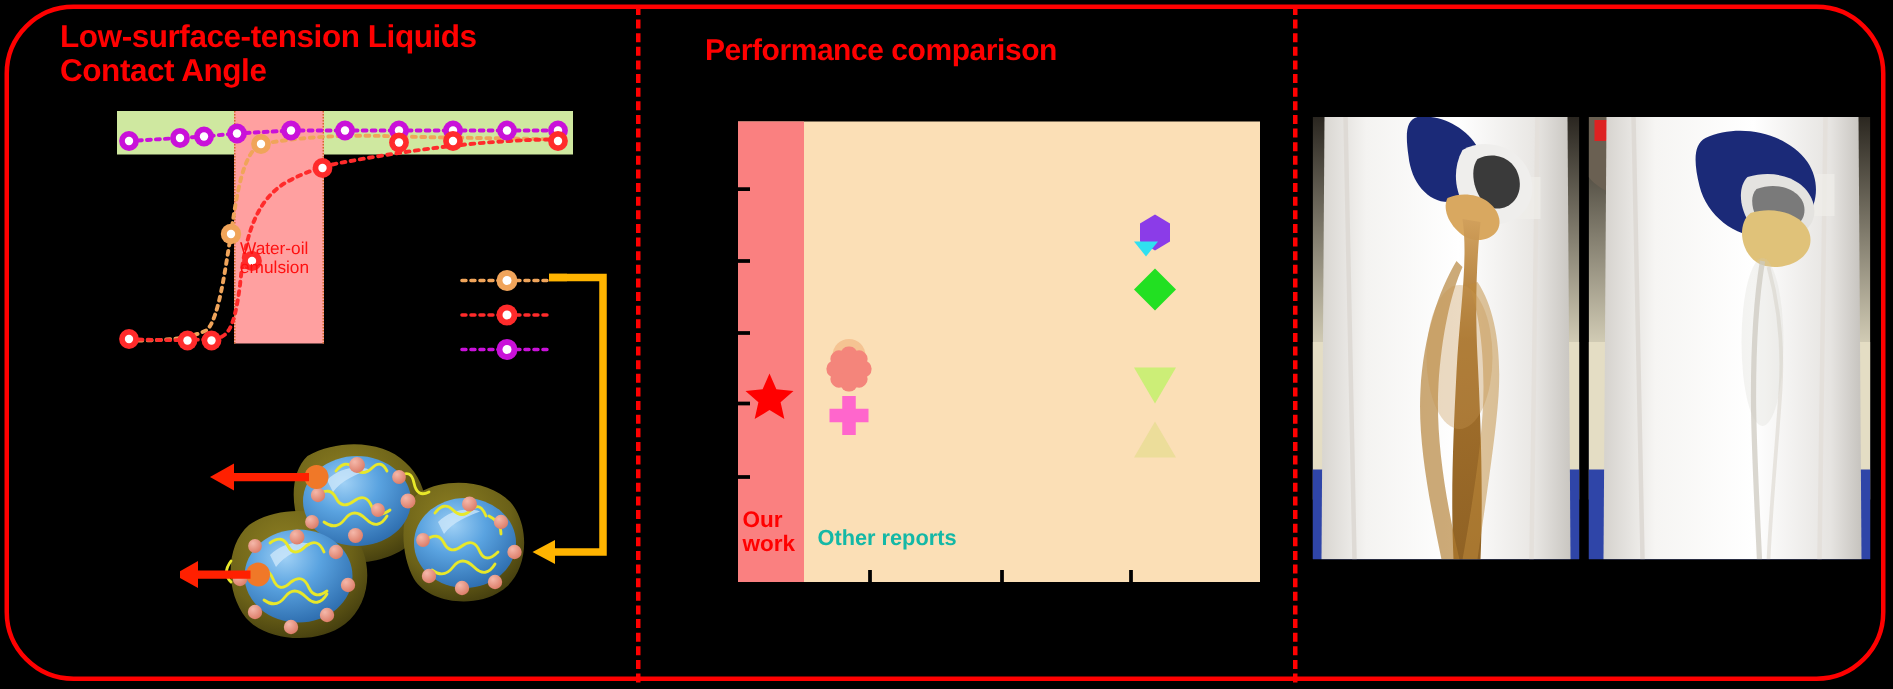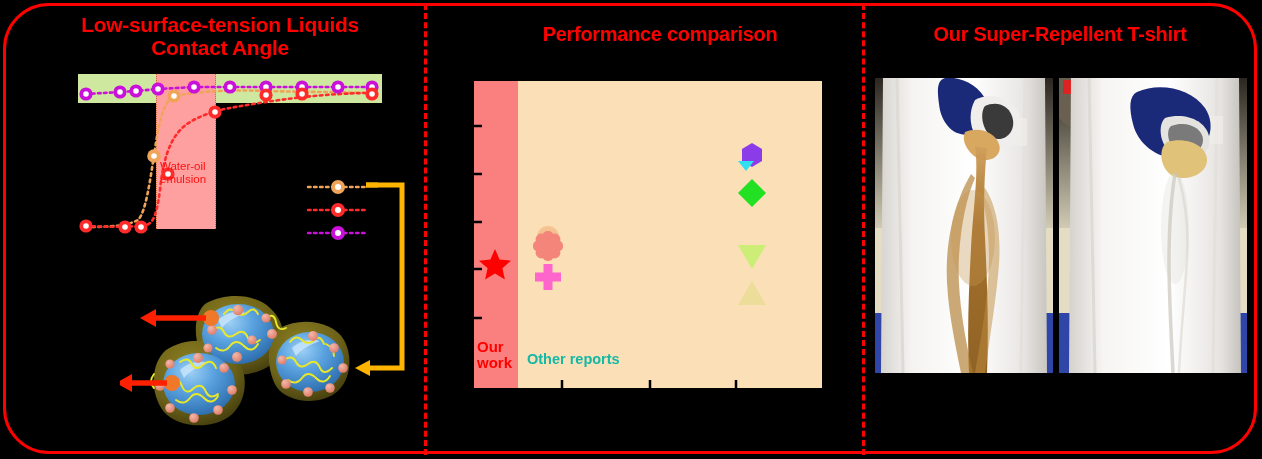--- a/index.html
+++ b/index.html
@@ -38,21 +38,21 @@
     width: 0;
     height: 451px;
     border-left: 3px dashed #ff0000;
   }
 
   
   .panel-title {
     position: absolute;
     color: #ff0000;
     font-weight: bold;
-    text-align: center;
+    text-align: left;
     line-height: 1.08;
     letter-spacing: -0.3px;
     white-space: pre-line;
   }
   #title-left   { left: 40px;  top: 14px; width: 360px; font-size: 21px; }
   #title-mid    { left: 470px; top: 24px; width: 380px; font-size: 20px; }
   #title-right  { left: 880px; top: 24px; width: 360px; font-size: 20px; }
 
   
   #ca-chart {
@@ -116,21 +116,21 @@
     position: absolute;
     left: 340px;
     top: 170px;
     width: 70px;
     height: 220px;
   }
 
   
   #perf-chart {
     position: absolute;
-    left: 474px;
+    left: 492px;
     top: 81px;
     width: 348px;
     height: 217px;
   }
   #perf-plot {
     position: absolute;
     left: 0; top: 0;
     width: 348px; height: 307px;
     background: #fbdfb6;
   }
@@ -433,21 +433,20 @@
       <polygon points="264,164 292,164 278,188" fill="#ccee77"></polygon>
 
       <polygon points="278,200 292,224 264,224" fill="#ecdd9a"></polygon>
     </svg>
 
     <div id="perf-ourwork-label">Our
 work</div>
     <div id="perf-other-label">Other reports</div>
   </div>
 
-  <div class="panel-title" id="title-right">Our Super-Repellent T-shirt</div>
 
   <div id="photos">
 
     <div class="photo" id="photo-left">
       <svg width="178" height="295" viewBox="0 0 178 295">
         <defs>
           <linearGradient id="shirtG" x1="0" y1="0" x2="1" y2="0">
             <stop offset="0%" stop-color="#d8d5d0"></stop>
             <stop offset="18%" stop-color="#f4f3f1"></stop>
             <stop offset="55%" stop-color="#ffffff"></stop>

